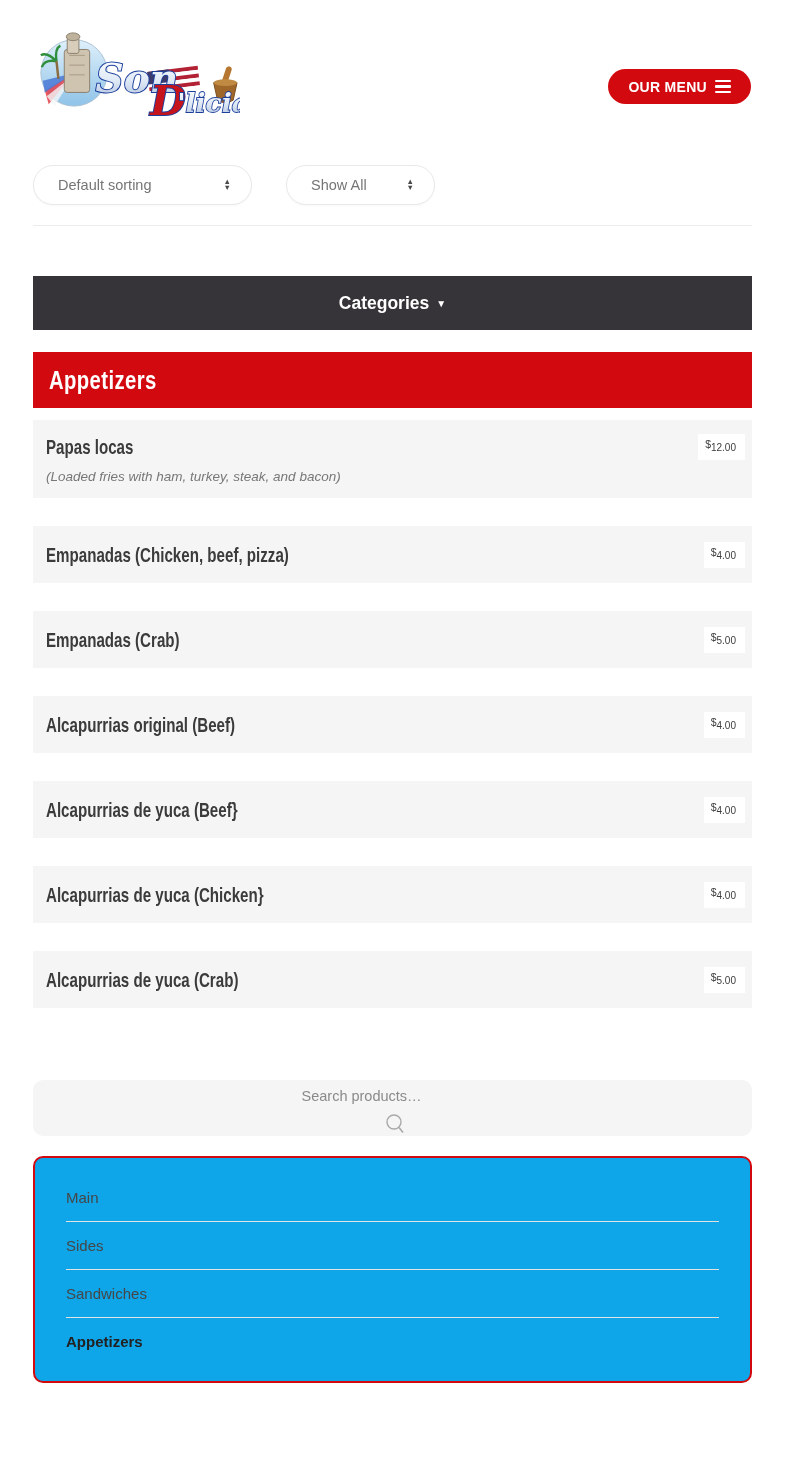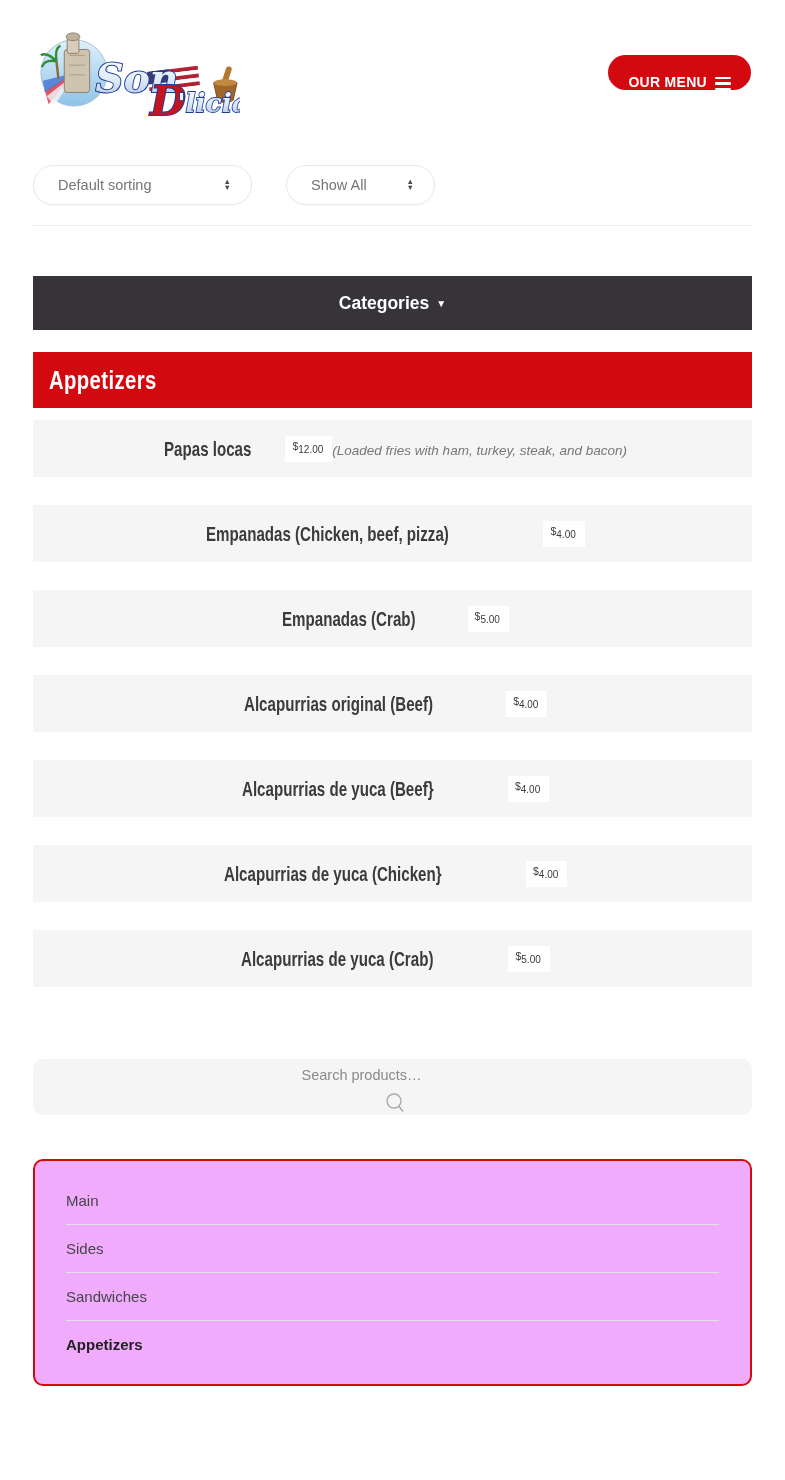--- a/index.html
+++ b/index.html
@@ -4,24 +4,24 @@
 <style>
   * { margin:0; padding:0; box-sizing:border-box; }
   html,body { background:#ffffff; }
   body { font-family:"Liberation Sans", sans-serif; }
   .page { position:relative; width:785px; height:1480px; background:#fff; overflow:hidden; }
 
   
   .header { position:relative; height:115px; }
   .logo { position:absolute; left:35px; top:22px; width:205px; height:95px; }
   .menu-btn {
-    position:absolute; right:34px; top:55px; height:35px; padding:0 20px;
+    position:absolute; right:34px; top:69px; height:35px; padding:0 20px;
     background:#d20a10; border:none; border-radius:18px; color:#fff;
     font-family:"Liberation Sans", sans-serif; font-weight:bold; font-size:14px;
-    letter-spacing:.3px; display:flex; align-items:flex-end; gap:8px; cursor:pointer;
+    letter-spacing:.3px; display:flex; align-items:center; gap:8px; cursor:pointer;
   }
   .hamburger { display:flex; flex-direction:column; gap:3px; }
   .hamburger span { display:block; width:16px; height:2.5px; background:#fff; border-radius:1px; }
 
   
   .filters { margin:50px 33px 0 33px; display:flex; gap:34px; }
   .pill {
     height:40px; border:1px solid #e9e9e9; border-radius:20px; background:#fff;
     display:flex; align-items:center; justify-content:space-between;
     padding:0 20px 0 24px; color:#757575; font-size:14.5px; cursor:pointer;
@@ -47,21 +47,21 @@
     display:flex; align-items:center; padding-left:16px;
   }
   .section-header .title {
     color:#fff; font-size:26px; font-weight:bold;
     display:inline-block; transform:scaleX(.78); transform-origin:left center;
     letter-spacing:.5px;
   }
 
   
   .menu-list { margin:12px 33px 0 33px; }
-  .menu-row { background:#f5f5f5; margin-bottom:28px; padding:14px 7px 14px 13px; min-height:57px; display:flex; flex-direction:row; justify-content:center; }
+  .menu-row { background:#f5f5f5; margin-bottom:28px; padding:14px 7px 14px 13px; min-height:57px; display:flex; flex-direction:column; justify-content:center; }
   .menu-row:last-child { margin-bottom:0; }
   .row-top { display:flex; align-items:center; justify-content:space-between; }
   .item-name {
     color:#3b3b3b; font-size:21px; font-weight:bold; white-space:nowrap;
     display:inline-block; transform:scaleX(.72); transform-origin:left center;
   }
   .price-badge { background:#fff; padding:3px 9px 5px 7px; color:#3c3c3c; white-space:nowrap; }
   .price-badge .cur { font-size:10.5px; vertical-align:top; position:relative; top:1px; }
   .price-badge .amt { font-size:10px; }
   .item-desc { margin-top:9px; color:#777; font-size:13.5px; font-style:italic; }
@@ -72,21 +72,21 @@
     display:flex; align-items:center; padding:0 22px 0 27px;flex-direction:column;
   }
   .searchbar input {
     flex:1; border:none; background:transparent; outline:none;
     font-family:"Liberation Sans", sans-serif; font-size:14.5px; color:#555;
   }
   .searchbar input::placeholder { color:#8a8a8a; opacity:1; }
   .search-icon { width:22px; height:24px; cursor:pointer; }
 
   
-  .cat-card { margin:44px 33px 0 33px; border:2px solid #d20a10; border-radius:10px; padding:16px 31px; background:#f0abfc; }
+  .cat-card { margin:20px 33px 0 33px; border:2px solid #d20a10; border-radius:10px; padding:16px 31px; background:#0ea5e9; }
   .cat-item { padding:15px 0; border-bottom:1px solid #e2e2e2; color:#464646; font-size:15px; cursor:pointer; }
   .cat-item:last-child { border-bottom:none; }
   .cat-item.active { font-weight:bold; color:#222; }
 </style>
 </head>
 <body>
 
 <div class="page">
 
   <div class="header">

